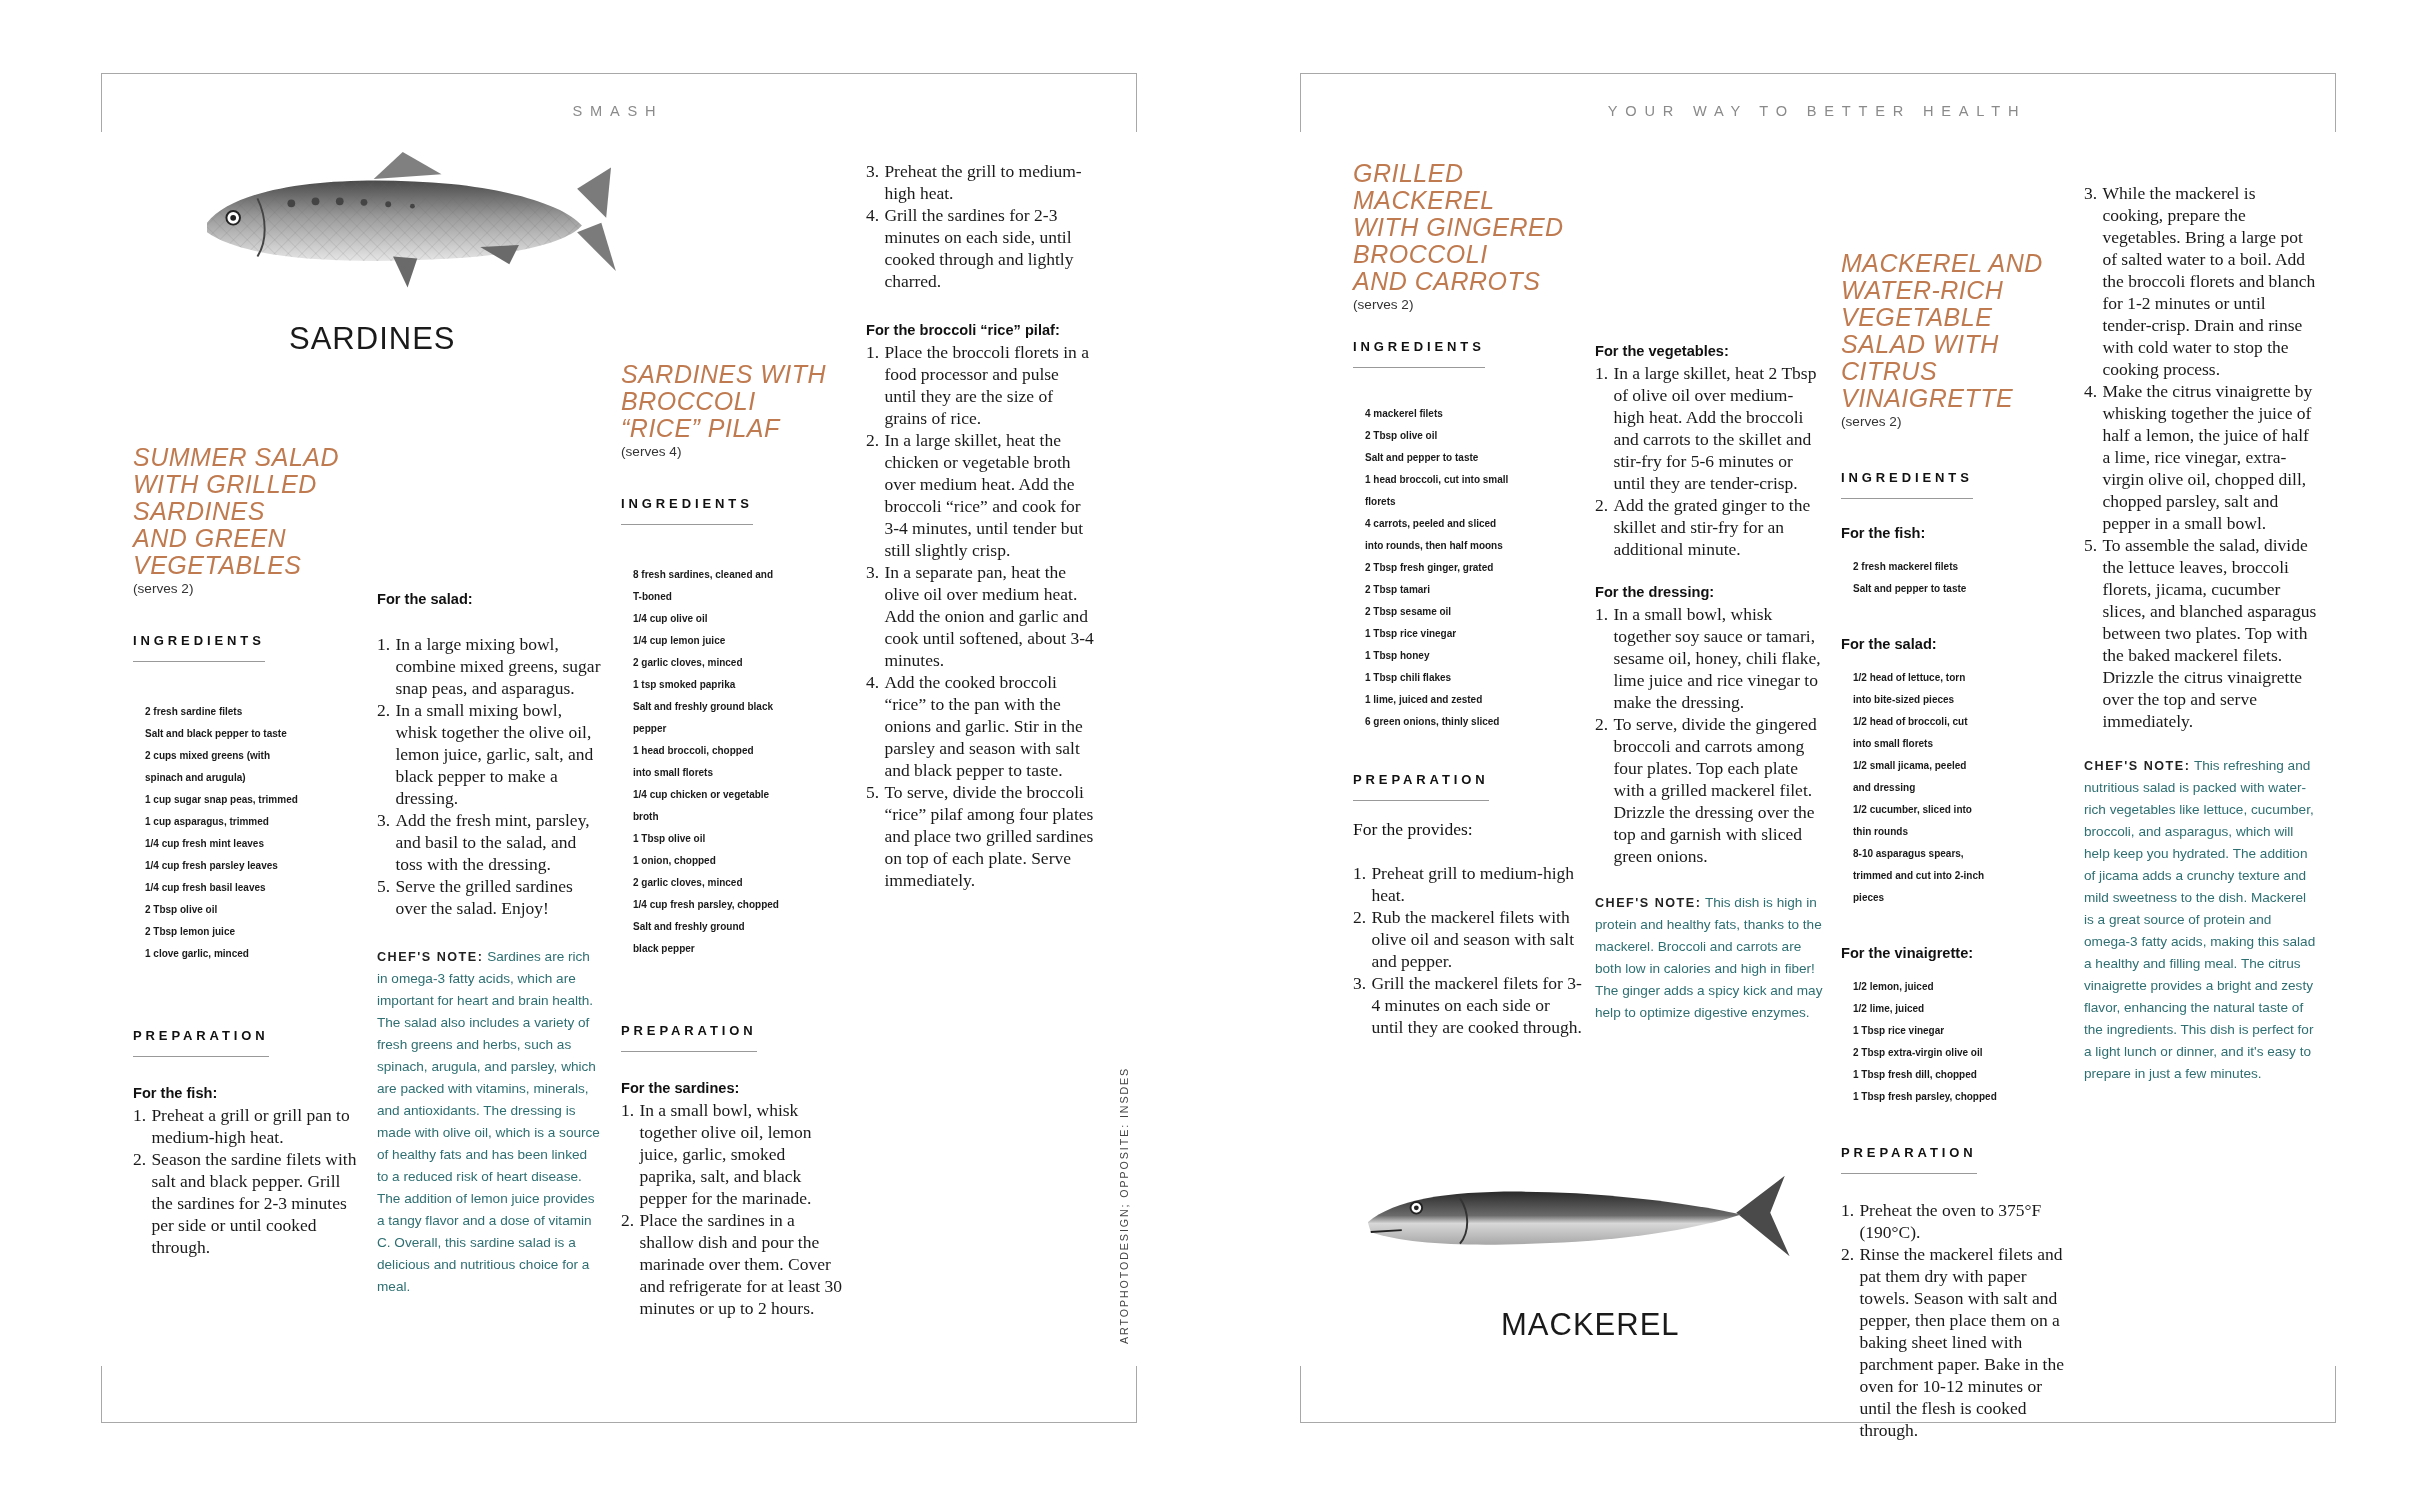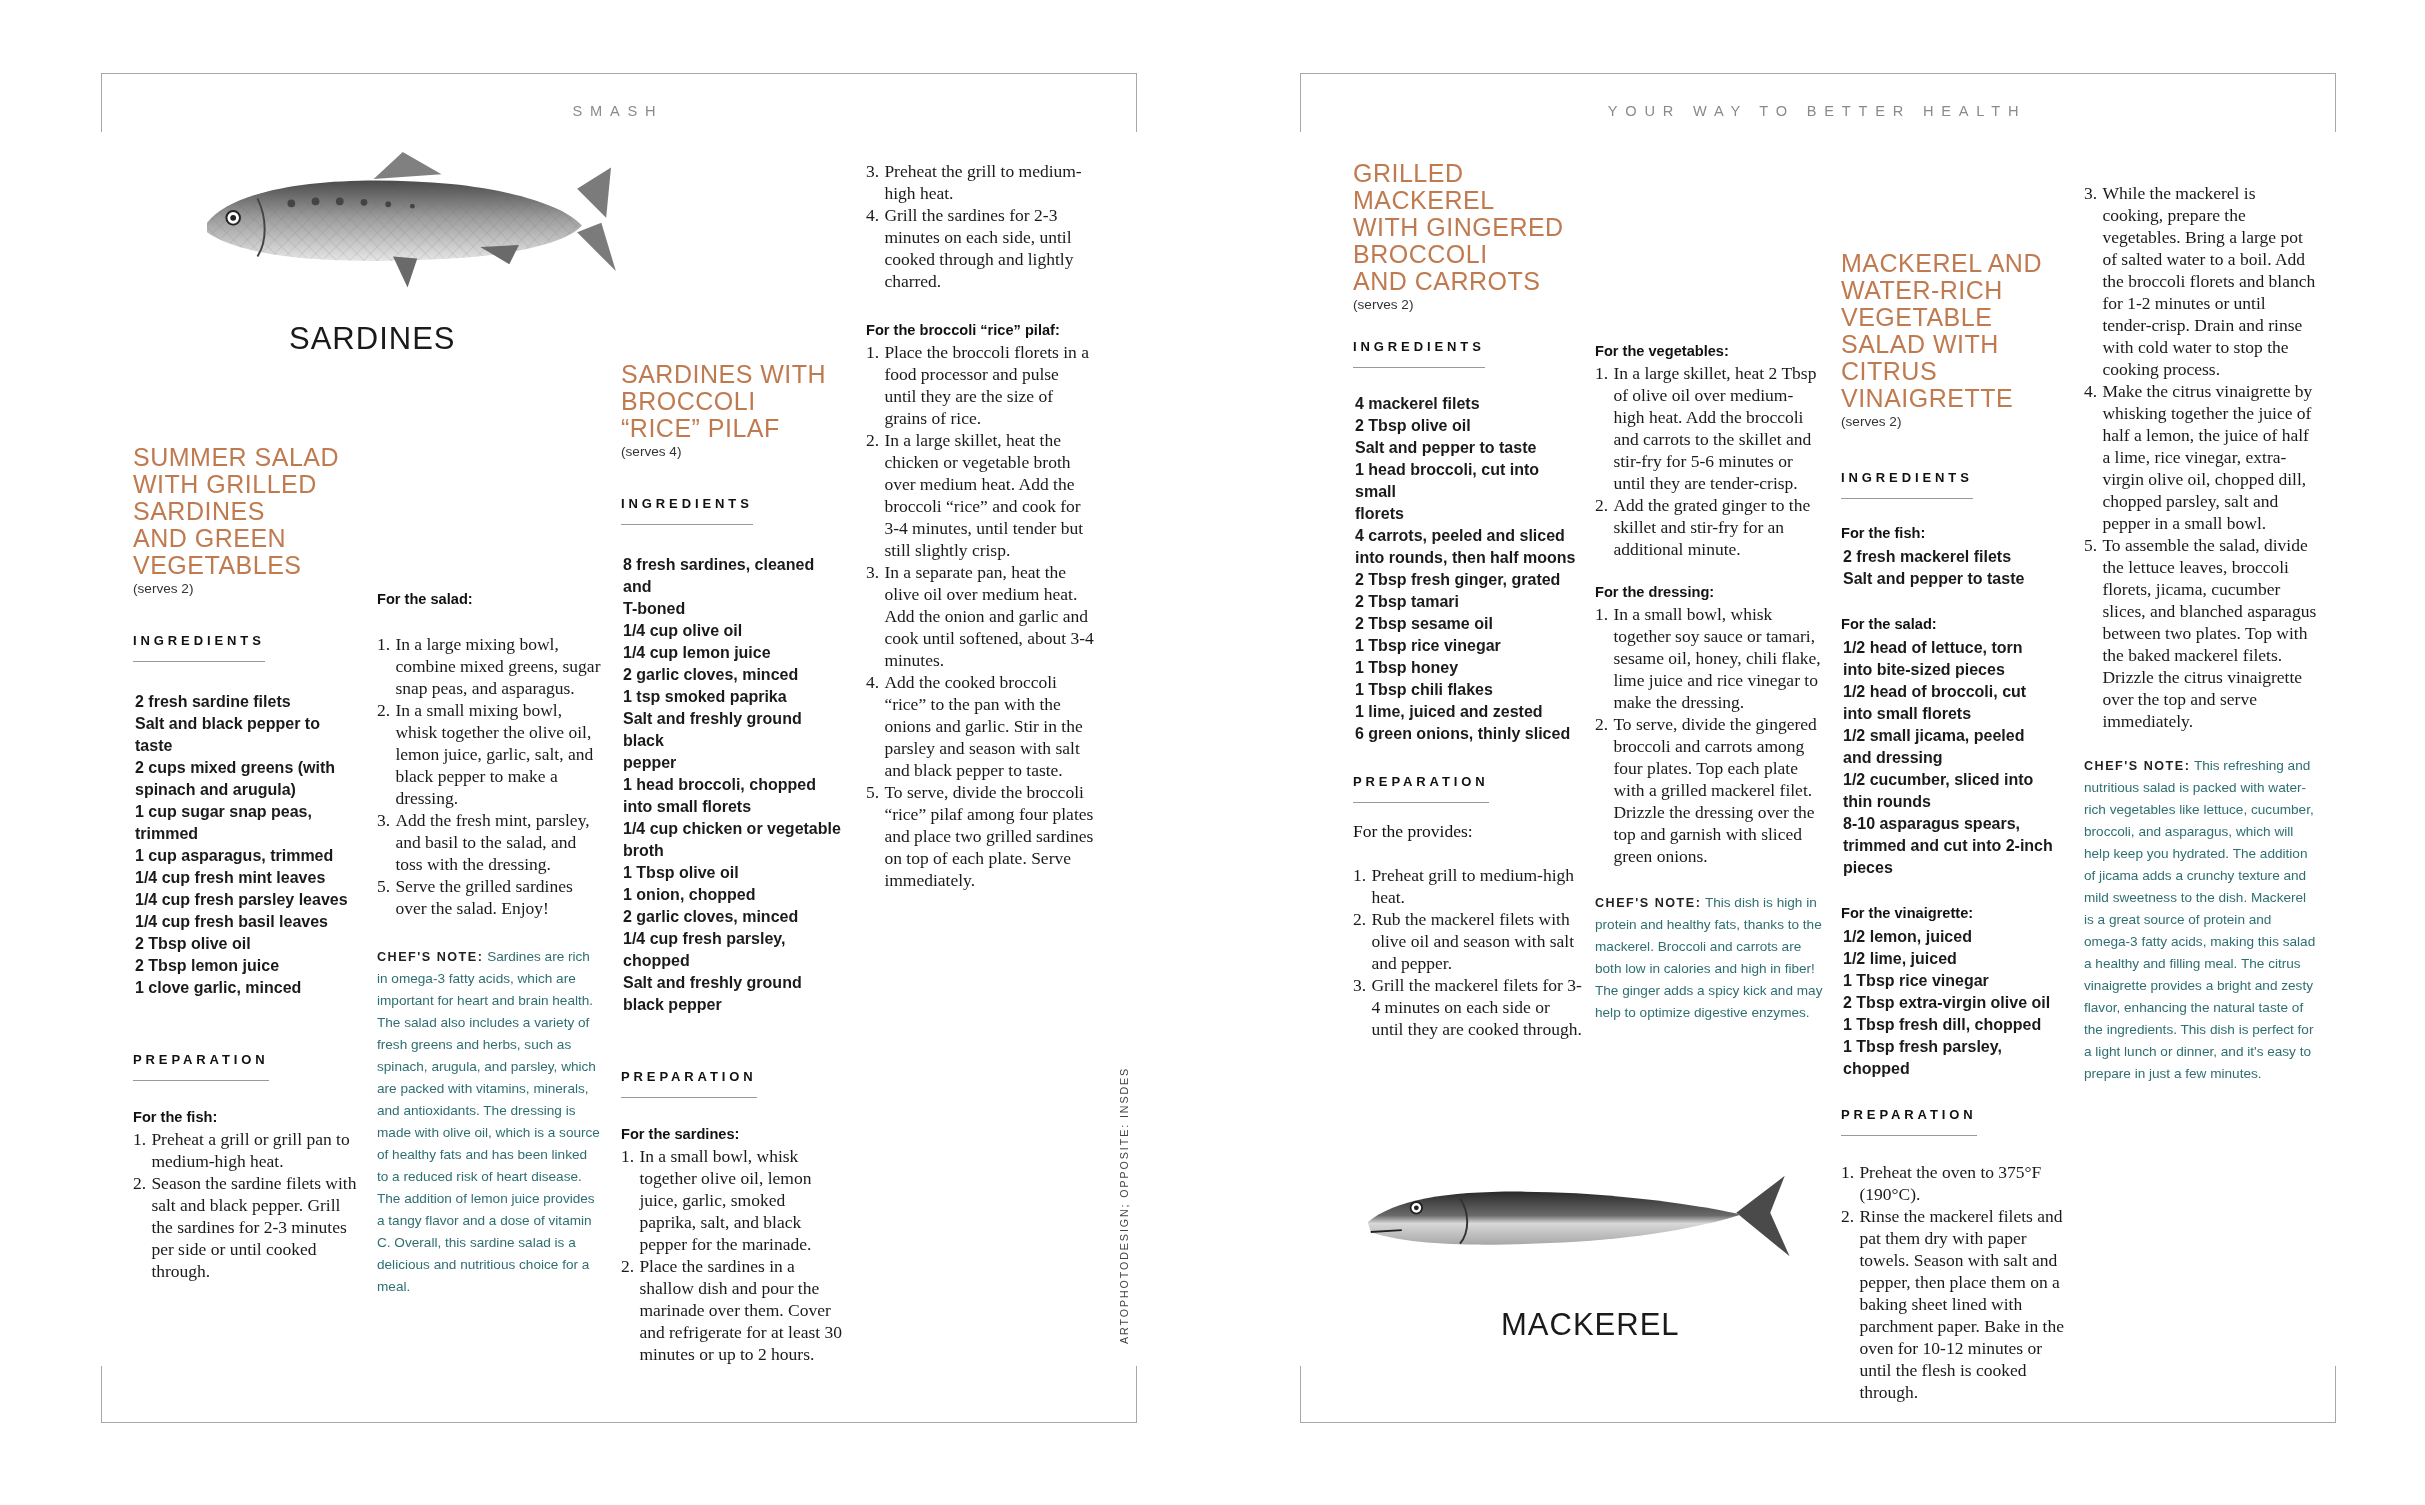--- a/index.html
+++ b/index.html
@@ -1,25 +1,25 @@
 <!DOCTYPE html>
 <html><head>
 <meta charset="utf-8">
 <style>
   html, body { margin: 0; padding: 0; background: #ffffff; }
   body { width: 2426px; height: 1505px; position: relative; overflow: hidden; font-family: "Liberation Sans", sans-serif; color: #1a1a1a; }
   .frame-top { position: absolute; border: 1.9px solid #a8a8a8; border-bottom: none; height: 58px; }
   .frame-bottom { position: absolute; border: 1.9px solid #a8a8a8; border-top: none; height: 56px; }
   .running-head { position: absolute; font-family: "Liberation Sans", sans-serif; font-size: 14.6px; letter-spacing: 7.8px; color: #8a8a8a; text-align: center; }
   .col { position: absolute; }
-  .recipe-title { font-family: "Liberation Sans", sans-serif; font-weight: 300; color: #c07a4f; font-size: 25px; line-height: 27px; letter-spacing: 0.5px; text-transform: uppercase; margin: 0; }
+  .recipe-title { font-family: "Liberation Sans", sans-serif; font-weight: 300; color: #c07a4f; font-size: 25px; line-height: 27px; letter-spacing: 0.5px; text-transform: uppercase; margin: 0; font-style: italic; }
   .recipe-title span { display: block; }
   .serves { font-size: 13.6px; color: #333; margin-top: 1.9px; }
   .section-head { font-weight: bold; font-size: 13px; letter-spacing: 3.9px; color: #111; display: inline-block; border-bottom: 1px solid #999; padding-bottom: 13px; margin: 0; }
-  .ing-list { list-style: none; margin: 2px; padding: 0; font-size: 16px; line-height: 22px; font-weight: bold; color: #1a1a1a; }
+  .ing-list { list-style: none; margin: 12px; padding: 0; font-size: 10px; line-height: 22px; font-weight: bold; color: #1a1a1a; }
   .ing-list li { margin: 0; }
   .subhead { font-weight: bold; font-size: 14.6px; color: #111; margin: 0; line-height: 22px; }
   .subhead.serif { font-family: "Liberation Serif", serif; font-weight: normal; font-size: 17.5px; }
   .steps { margin: 0; padding: 0; list-style: none; font-family: "Liberation Serif", serif; font-size: 17.5px; line-height: 22px; color: #1a1a1a; }
   .steps li { padding-left: 18.4px; text-indent: -18.4px; }
   .steps li .num { display: inline-block; width: 18.4px; text-indent: 0; }
   .note { font-size: 13.6px; line-height: 22px; color: #2f6f72; }
   .note .note-label { color: #222; letter-spacing: 1.5px; font-weight: bold; font-size: 12.6px; }
   .fish-name { position: absolute; font-family: "Liberation Sans", sans-serif; font-weight: 300; font-size: 31px; letter-spacing: 1px; color: #1a1a1a; }
   .credit { position: absolute; font-size: 10.7px; letter-spacing: 1.9px; color: #444; transform: rotate(-90deg); transform-origin: left top; white-space: nowrap; }

